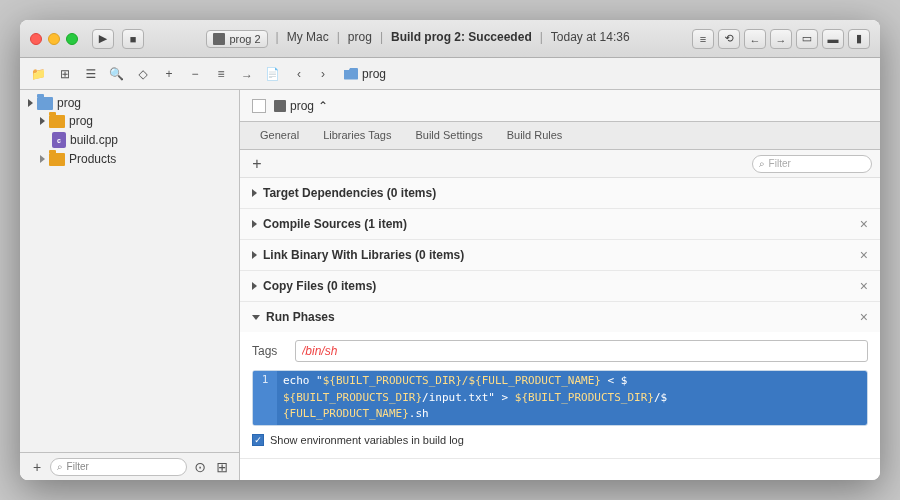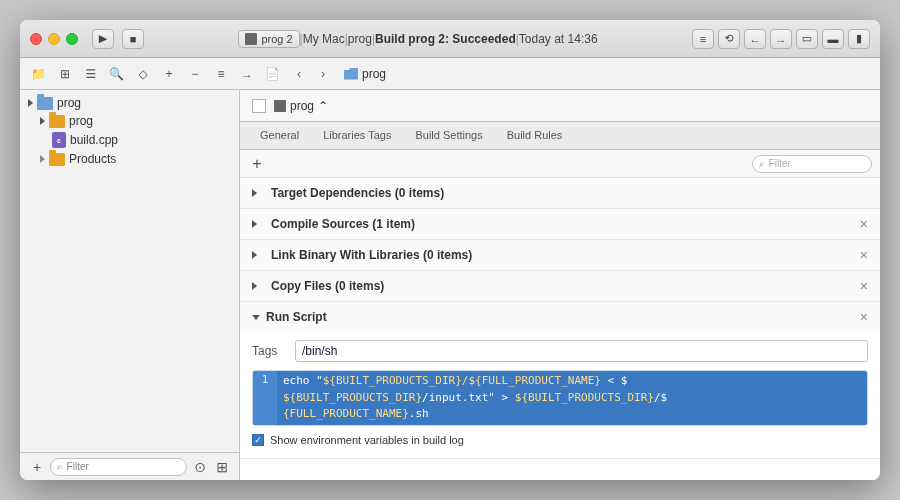--- a/index.html
+++ b/index.html
@@ -58,22 +58,23 @@
       display: flex;
       align-items: center;
       justify-content: center;
       cursor: pointer;
       font-size: 11px;
       color: #444;
     }
     .title-bar-center {
       flex: 1;
       display: flex;
-      align-items: center;
-      justify-content: center;
+      align-items: flex-start;
+      justify-content: center;
+      gap: 8px;
       font-size: 12px;
       color: #444;
     }
     .title-bar-center .scheme-btn {
       display: flex;
       align-items: center;
       gap: 4px;
       background: linear-gradient(to bottom, #f5f5f5, #e0e0e0);
       border: 1px solid #b0b0b0;
       border-radius: 4px;
@@ -370,21 +371,21 @@
     .phase-section {
       border-bottom: 1px solid #e8e8e8;
     }
     .phase-header {
       height: 30px;
       display: flex;
       align-items: center;
       padding: 0 12px;
       cursor: pointer;
       background: #fafafa;
-      gap: 14px;
+      gap: 6px;
     }
     .phase-triangle {
       width: 0;
       height: 0;
     }
     .phase-triangle.open {
       border-left: 5px solid #555;
       border-top: 4px solid transparent;
       border-bottom: 4px solid transparent;
     }
@@ -433,21 +434,22 @@
       width: 35px;
     }
     .shell-input {
       flex: 1;
       height: 22px;
       border: 1px solid #c0c0c0;
       border-radius: 3px;
       padding: 0 6px;
       font-size: 12px;
       background: white;
-      color: #0f172a;
+      color: #ef4444;
+      font-style: italic;
     }
     .code-area {
       border: 1px solid #c8d8e8;
       border-radius: 3px;
       overflow: hidden;
       margin-bottom: 8px;
     }
     .code-line {
       display: flex;
       background: #3a78c2;
@@ -660,21 +662,21 @@
           <div class="phase-header">
             <div class="phase-triangle open"></div>
             <span class="phase-title">Copy Files (0 items)</span>
             <span class="phase-close">×</span>
           </div>
         </div>
 
         <div class="run-script-section">
           <div class="run-script-header">
             <div class="phase-triangle closed"></div>
-            <span class="phase-title">Run Script</span>
+            <span class="phase-title">Run Phases</span>
             <span class="phase-close">×</span>
           </div>
           <div class="run-script-body">
             <div class="shell-row">
               <span class="shell-label">Tags</span>
               <input class="shell-input" type="text" value="/bin/sh" style="">
             </div>
             <div class="code-area">
               <div class="code-line">
                 <div class="line-number">1</div>

